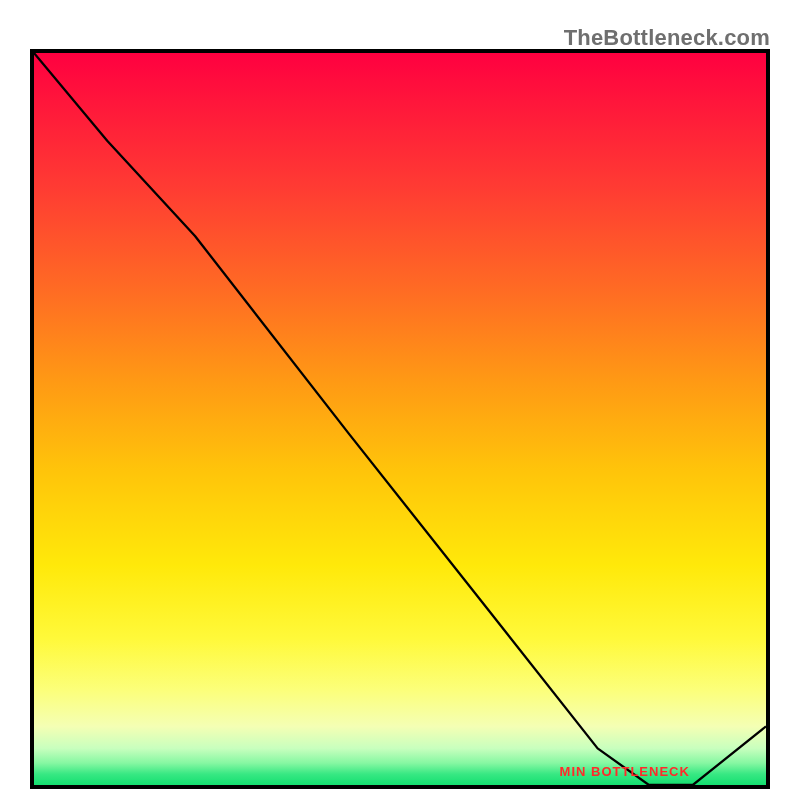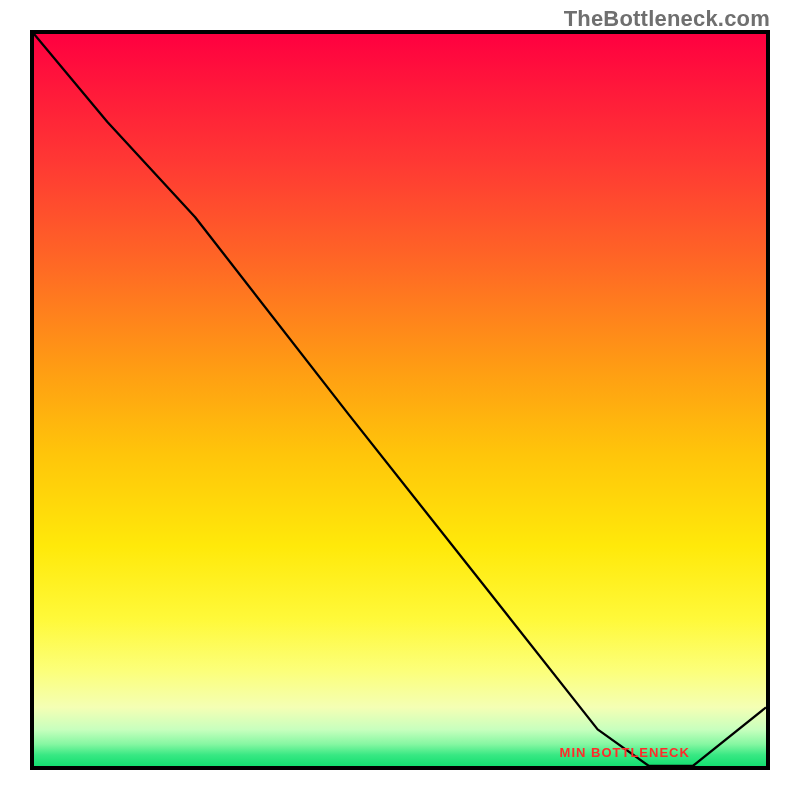--- a/index.html
+++ b/index.html
@@ -7,20 +7,21 @@
     padding: 0;
     width: 800px;
     height: 800px;
     background: #ffffff;
     font-family: Arial, Helvetica, sans-serif;
   }
   .container {
     position: relative;
     width: 800px;
     height: 708px;
+    margin-top: 19px;
   }
   .watermark {
     position: absolute;
     top: 6px;
     right: 30px;
     font-size: 22px;
     font-weight: bold;
     color: #6f6f6f;
     letter-spacing: 0.2px;
   }

